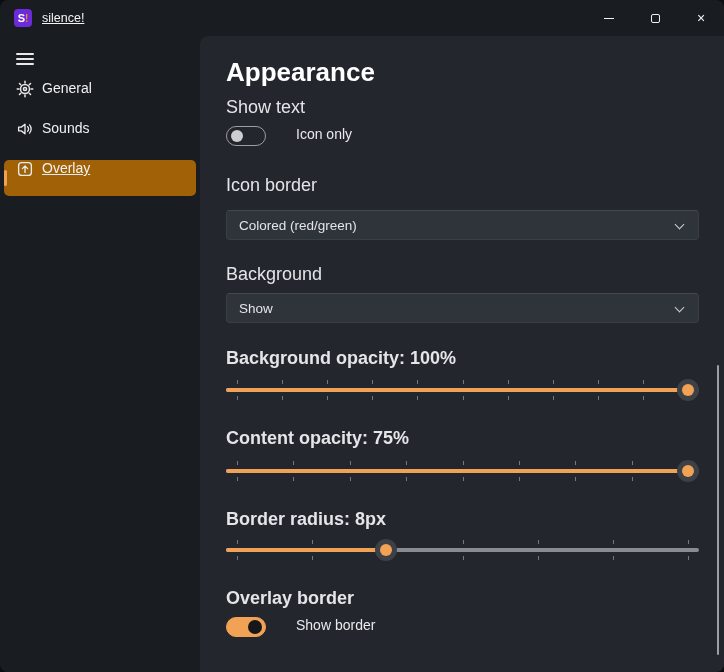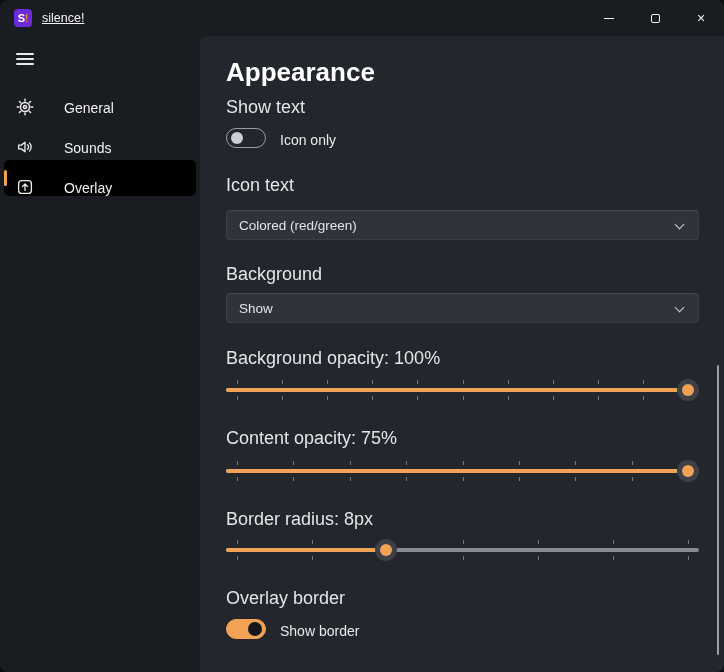--- a/index.html
+++ b/index.html
@@ -34,40 +34,40 @@
   
   .sidebar { position:absolute; left:0; top:36px; bottom:0; width:200px; background:#191c21; }
   .hamburger {
     width:40px; height:34px; margin:6px 0 0 6px; border-radius:5px;
     display:flex; flex-direction:column; justify-content:center; gap:3px; padding-left:10px;
   }
   .hamburger span { width:18px; height:2px; background:#e8e9eb; border-radius:1px; }
   .nav { margin-top:4px; }
   .nav-item {
     position:relative; height:36px; margin:4px 4px 0 4px; border-radius:5px;
-    display:flex; align-items:flex-end; padding-left:12px; gap:30px; cursor:default;
+    display:flex; align-items:flex-start; padding-left:12px; gap:8px; cursor:default;
   }
   .nav-item .label { font-size:14px; color:#f0f1f3; }
-  .nav-item.selected { background:#000000; }
+  .nav-item.selected { background:#a16207;text-decoration:underline; }
   .nav-item.selected::before {
     content:""; position:absolute; left:0; top:10px; width:3px; height:16px;
     border-radius:2px; background:var(--accent,#F2A254);
   }
   .nav-icon { width:18px; height:18px; flex:0 0 18px; display:block; }
   .about { position:absolute; left:4px; right:4px; bottom:8px; }
   
   .content {
     position:absolute; left:200px; top:36px; right:0; bottom:0;
     background:#23262c; border-top-left-radius:8px;
     padding:20px 25px 0 26px;
   }
   .h1 { font-size:26px; line-height:32px; font-weight:700; color:#ffffff; margin-bottom:10px; }
   .field-label { font-size:18px; line-height:18px; color:#e3e5e8; }
   
-  .toggle-row { display:flex; align-items:flex-end; gap:14px; margin-top:10px; height:22px; }
+  .toggle-row { display:flex; align-items:flex-start; gap:30px; margin-top:10px; height:22px; }
   .toggle {
     position:relative; width:40px; height:20px; border-radius:11px;
     border:1px solid #9a9da3; background:transparent;
   }
   .toggle .knob {
     position:absolute; top:3px; left:4px; width:12px; height:12px;
     border-radius:50%; background:#ccced2;
   }
   .toggle.on { background:var(--accent,#F2A254); border-color:var(--accent,#F2A254); }
   .toggle.on .knob { left:auto; right:3px; top:2px; width:14px; height:14px; background:#15171b; }
@@ -79,21 +79,21 @@
     display:flex; align-items:center; padding:0 34px 0 12px;
     font-size:13.5px; color:#e2e4e7;
   }
   .chevron {
     position:absolute; right:15px; top:10px; width:7px; height:7px;
     border-right:1.4px solid #cdcfd3; border-bottom:1.4px solid #cdcfd3;
     transform:rotate(45deg); transform-origin:center;
   }
   .mt-sm { margin-top:10px; }
   .mt-md { margin-top:25px; }
-  .mt-lg { margin-top:26px; }
+  .mt-lg { margin-top:26px;font-weight:bold; }
   
   .slider { position:relative; height:26px; margin-top:10px; width:100%; }
   .slider .track {
     position:absolute; left:0; right:0; top:11px; height:4px;
     background:#888b90; border-radius:2px;
   }
   .slider .fill {
     position:absolute; left:0; top:0; height:4px;
     background:var(--accent,#F2A254); border-radius:2px;
   }
@@ -171,21 +171,21 @@
     <div class="h1">Appearance</div>
 
     <div class="field-label">Show text</div>
     <div class="toggle-row">
       <div class="toggle">
           <div class="knob"></div>
         </div>
       <span class="toggle-label">Icon only</span>
     </div>
 
-    <div class="field-label" style="margin-top:28px">Icon text</div>
+    <div class="field-label" style="margin-top:28px">Icon border</div>
     <div class="dropdown">
       <span>Colored (red/green)</span>
       <span class="chevron"></span>
     </div>
 
     <div class="field-label mt-md">Background</div>
     <div class="dropdown mt-sm">
       <span>Show</span>
       <span class="chevron"></span>
     </div>

